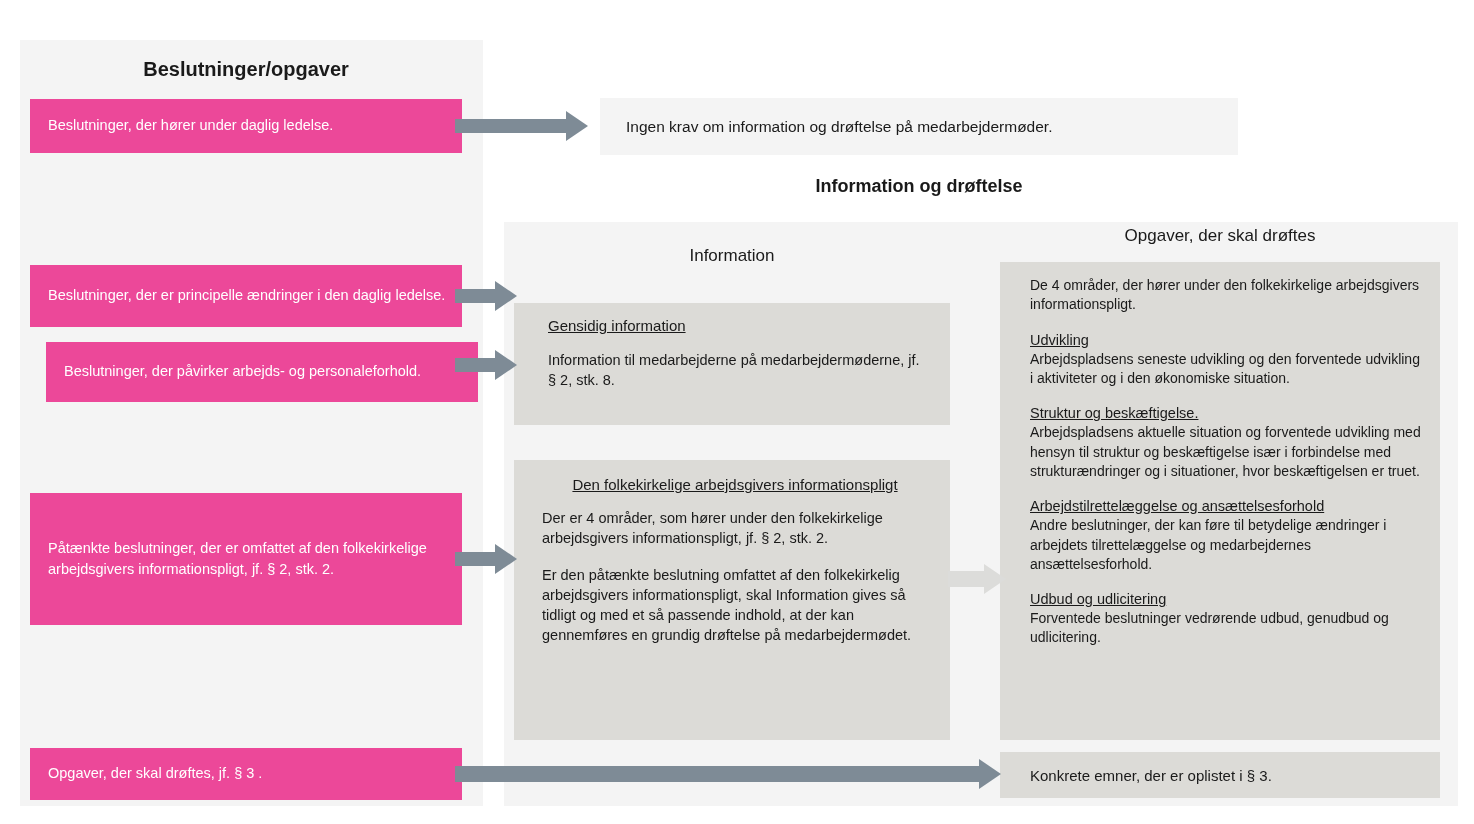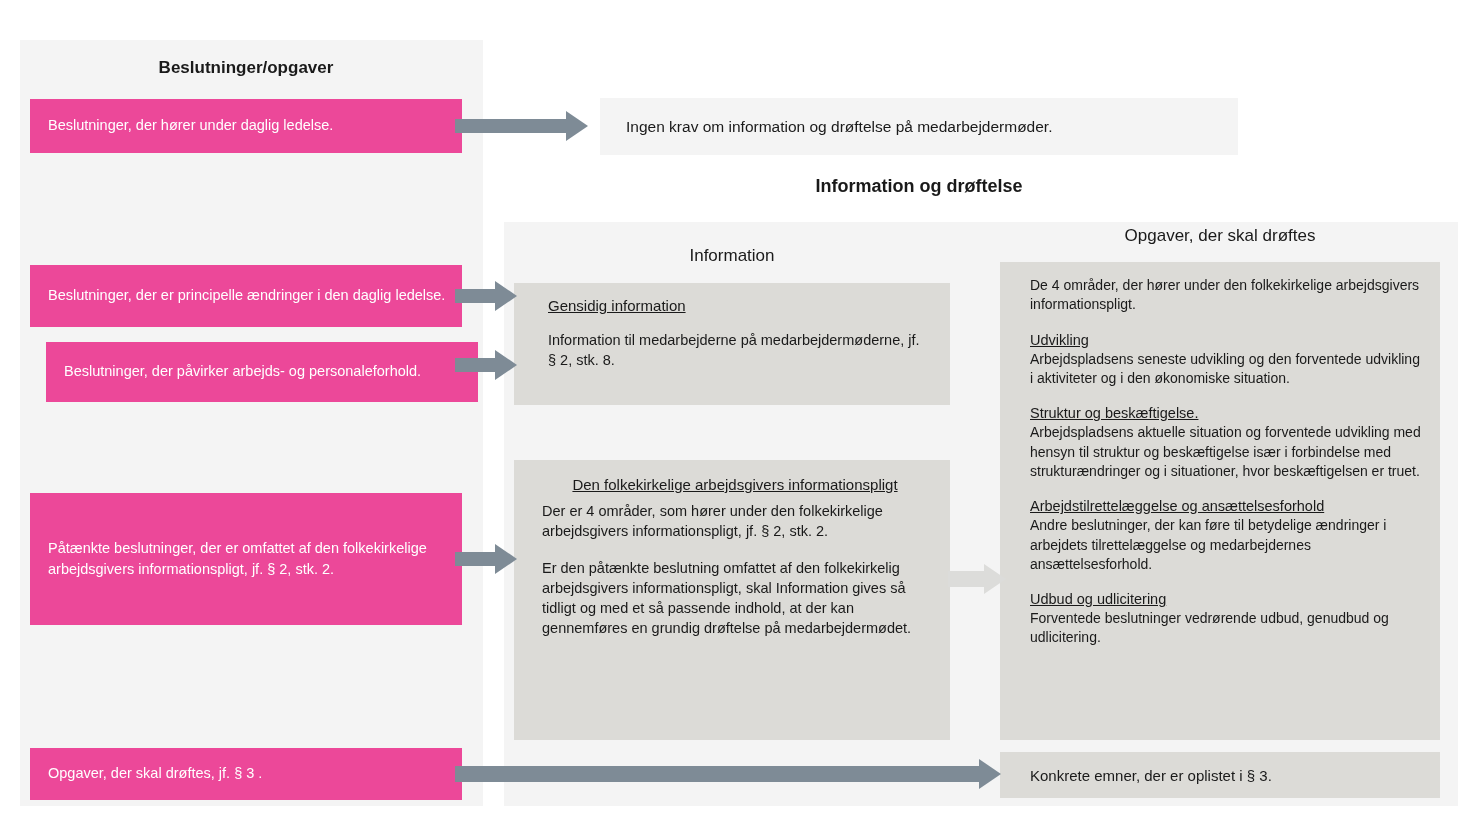--- a/index.html
+++ b/index.html
@@ -47,37 +47,37 @@
   #box-paataenkte  { left: 30px; top: 493px; width: 432px; height: 132px; }
   #box-opgaver3    { left: 30px; top: 748px; width: 432px; height: 52px; }
 
   
   .light-box {
     position: absolute;
     background: #dcdbd7;
     color: #1a1a1a;
     box-sizing: border-box;
   }
-  #box-gensidig     { left: 514px; top: 283px; width: 436px; height: 122px; padding: 14px 22px 14px 34px; }
+  #box-gensidig     { left: 514px; top: 303px; width: 436px; height: 122px; padding: 14px 22px 14px 34px; }
   #box-pligt        { left: 514px; top: 460px; width: 436px; height: 280px; padding: 16px 22px 14px 28px; }
   #box-omraader     { left: 1000px; top: 262px; width: 440px; height: 478px; padding: 14px 18px 14px 30px; }
   #box-konkrete     { left: 1000px; top: 752px; width: 440px; height: 46px;
                       display:flex; align-items:center; padding: 0 18px 0 30px; }
 
   
   .col-title {
     position: absolute;
     font-size: 17px;
     color: #1a1a1a;
     text-align: center;
     white-space: nowrap;
   }
   #title-beslutninger {
     left: 30px; top: 58px; width: 432px;
-    font-weight: bold; font-size: 17px; text-align: center;
+    font-weight: bold; font-size: 20px; text-align: center;
   }
   #title-info-droftelse {
     left: 600px; top: 176px; width: 638px;
     font-weight: bold; font-size: 18px; text-align: center;
   }
   #title-information { left: 514px;  top: 246px; width: 436px; }
   #title-opgaver     { left: 1000px; top: 226px; width: 440px; }
 
   
   .bx-head {
@@ -86,21 +86,21 @@
     font-size: 15px;
     margin-bottom: 2px;
   }
   .bx-para {
     display: block;
     font-size: 14.5px;
     line-height: 1.38;
   }
   .gap-md { height: 17px; }
   #box-gensidig .bx-head { margin-bottom: 16px; }
-  #box-pligt .bx-head { margin-bottom: 8px; text-align: center; }
+  #box-pligt .bx-head { margin-bottom: 15px; text-align: center; }
   #box-pligt .bx-para + .gap-md + .bx-para { margin-top: 0; }
   #box-omraader .bx-para { font-size: 14px; line-height: 1.38; }
   #box-omraader .bx-head { font-size: 14.5px; }
   #top-right-text {
     position: absolute;
     left: 626px; top: 98px; width: 600px; height: 57px;
     display: flex; align-items: center;
     font-size: 15.5px; color: #1a1a1a;
   }
   #konkrete-text { font-size: 15px; }

